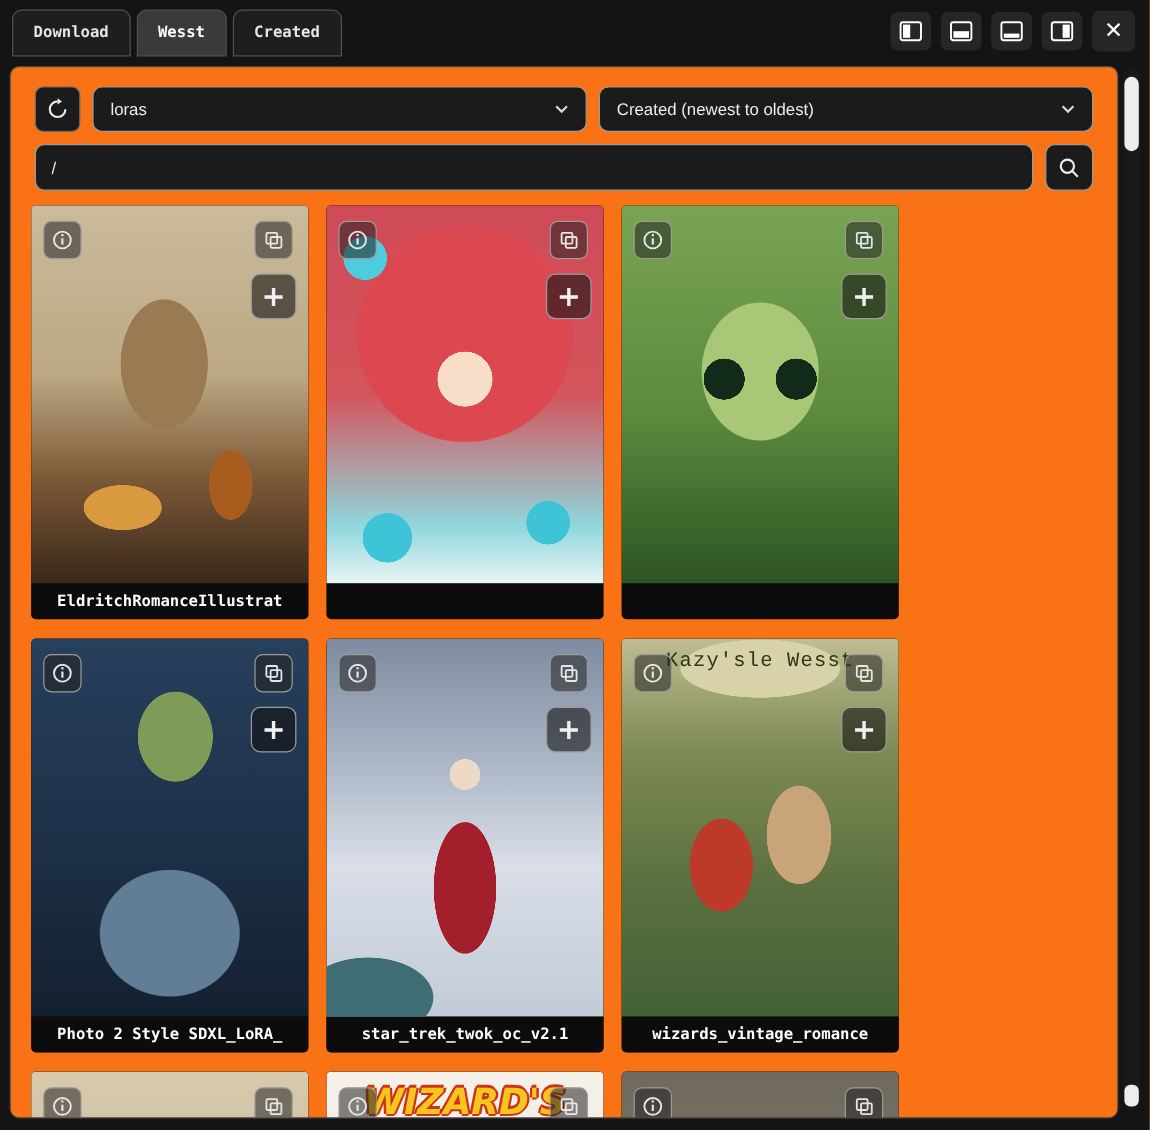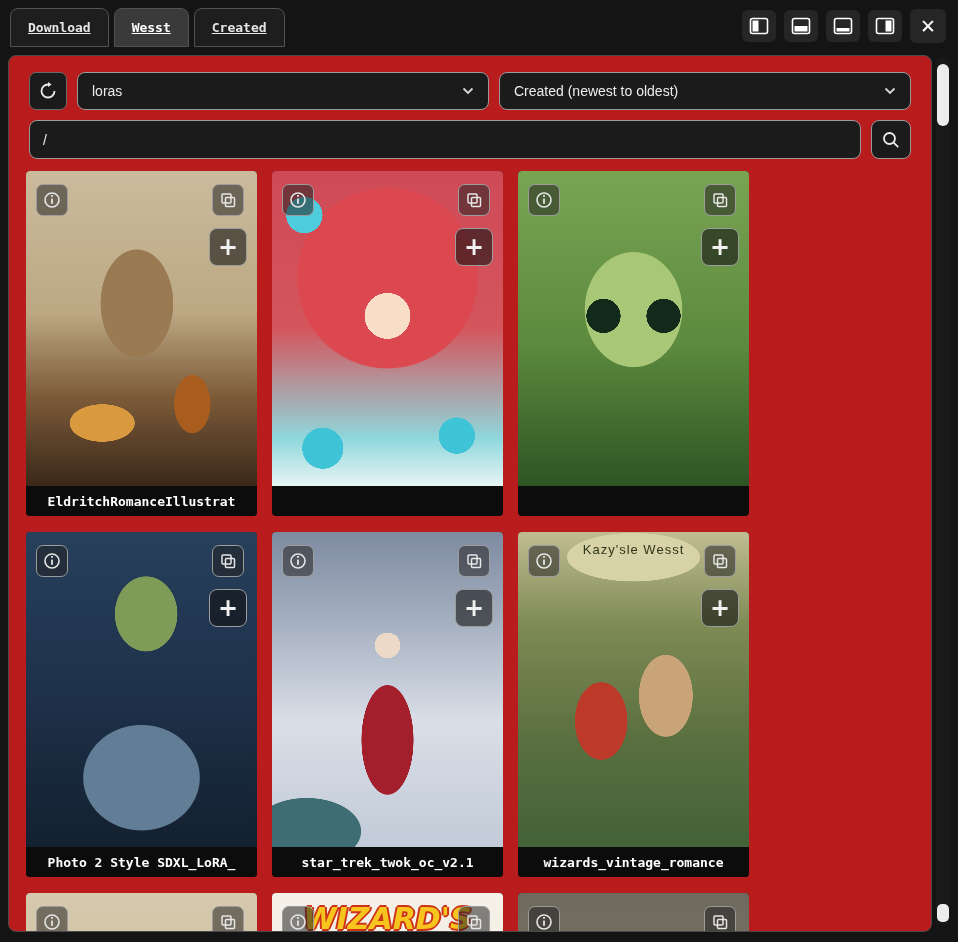--- a/index.html
+++ b/index.html
@@ -9,35 +9,35 @@
     position: relative;
     overflow: hidden;
     font-family: "Liberation Sans", sans-serif;
   }
 
   
   .tabbar { position: absolute; top: 8px; left: 10px; display: flex; gap: 5px; }
   .tab {
     height: 39px; padding: 16px 17px; display: flex; align-items: center;
     background: #1e1e1e; border: 1px solid #525252; border-radius: 8px 8px 0 0;
-    color: #e6e6e6; font: 700 13px "DejaVu Sans Mono", monospace; cursor: pointer; text-decoration: underline;
+    color: #e6e6e6; font: 700 13px "DejaVu Sans Mono", monospace; cursor: pointer;
   }
   .tab.active { background: #3a3a3a; color: #fff; }
 
   .winbtns { position: absolute; top: 9px; right: 12px; display: flex; gap: 8px; align-items: center; }
   .winbtn {
     width: 34px; height: 32px; background: #262626; border: none; border-radius: 6px;
     display: flex; align-items: center; justify-content: center; cursor: pointer; color: #fff;
   }
   .winbtn.close { width: 36px; height: 34px; font: 700 19px "DejaVu Sans", sans-serif; }
 
   
   .panel {
     position: absolute; left: 8px; top: 55px; width: 924px; height: 877px;
-    border: 1px solid #4a4a4a; border-radius: 8px; overflow: hidden; background: #b91c1c;
+    border: 1px solid #4a4a4a; border-radius: 8px; overflow: hidden; background: #f97316;
   }
   .toolbar { display: flex; gap: 10px; margin: 16px 20px 0; }
   .iconbtn {
     width: 38px; height: 38px; flex: 0 0 auto; background: #1b1b1b;
     border: 1px solid #6a6a6a; border-radius: 7px;
     display: flex; align-items: center; justify-content: center; cursor: pointer;
   }
   .selectbox {
     flex: 1; height: 38px; background: #1b1b1b; border: 1px solid #9a9a9a; border-radius: 8px;
     display: flex; align-items: center; justify-content: space-between;
@@ -69,21 +69,21 @@
     cursor: pointer; padding: 0;
   }
   .chip-info { left: 10px; top: 13px; width: 32px; height: 32px; }
   .chip-copy { right: 13px; top: 13px; width: 32px; height: 32px; }
   .chip-plus {
     right: 10px; top: 57px; width: 38px; height: 38px;
     background: rgba(18,18,18,.6); color: #f0f0f0;
     font: 700 24px "DejaVu Sans", sans-serif; border-radius: 8px;
   }
   .poster-title { position: absolute; left: 0; right: 0; text-align: center; pointer-events: none; }
-  .art-5 .poster-title { top: 10px; font-family: Liberation Sans, sans-serif; font-size: 13px; color: #2e3518; letter-spacing: 1px; }
+  .art-5 .poster-title { top: 10px; font-family: Liberation Mono, monospace; font-size: 17px; color: #2e3518; letter-spacing: 1px; }
   .art-7 .poster-title {
     top: 8px; font-family: "DejaVu Sans", sans-serif; font-weight: 800; font-size: 30px; color: #f7c51e;
     text-shadow: -2px 0 0 #cc3318, 2px 0 0 #cc3318, 0 -2px 0 #cc3318, 0 2px 0 #cc3318,
                  -1px -1px 0 #cc3318, 1px 1px 0 #cc3318;
     font-style: italic;
   }
 
   
   .art-0 { background:
     radial-gradient(ellipse 52px 30px at 33% 80%, #d99a3f 0 62%, rgba(0,0,0,0) 63%),

